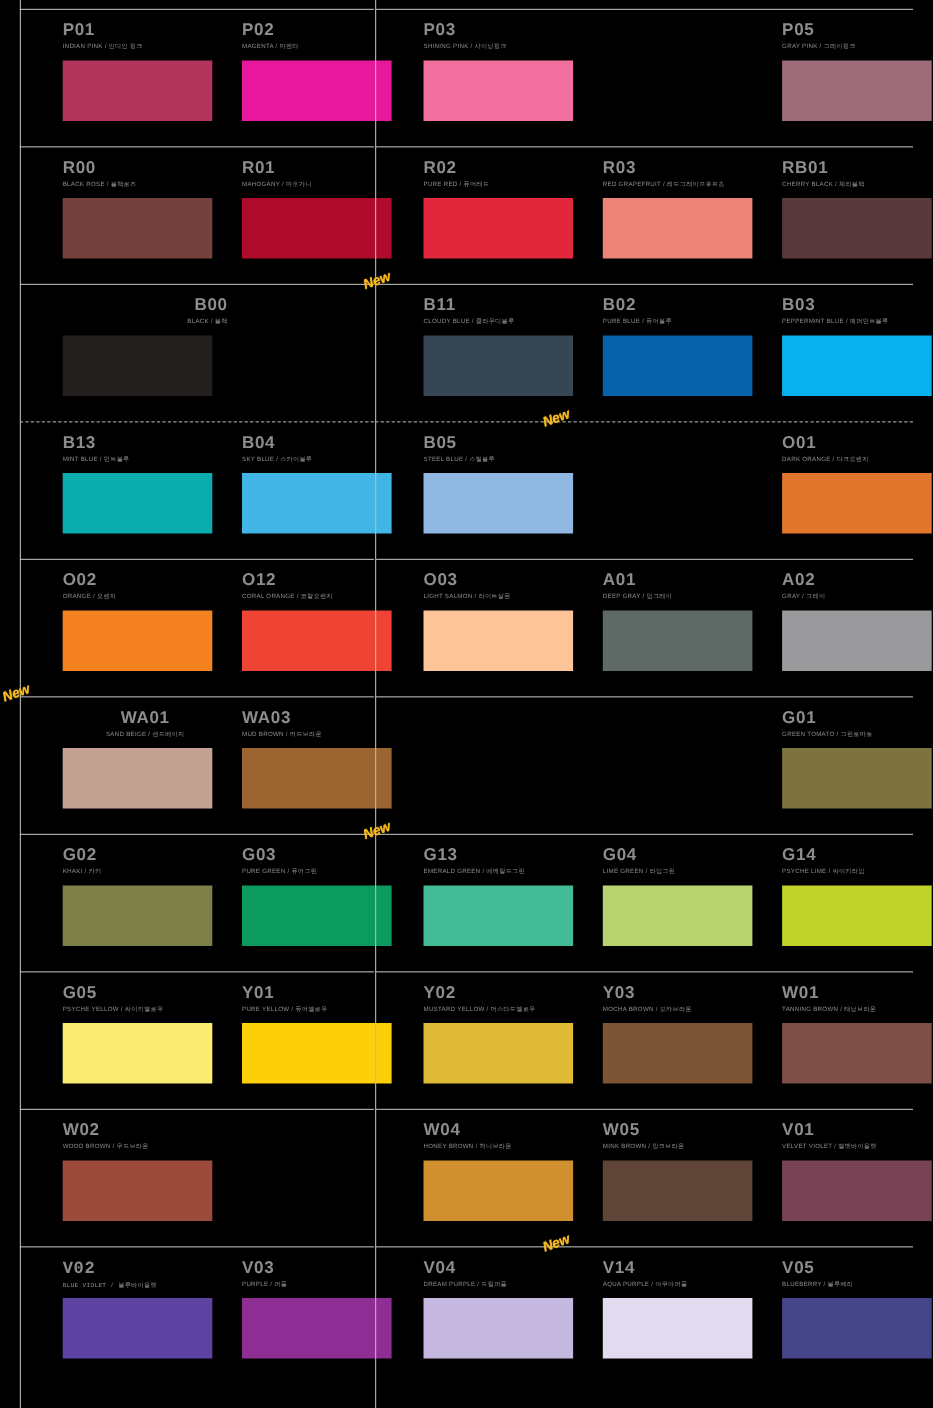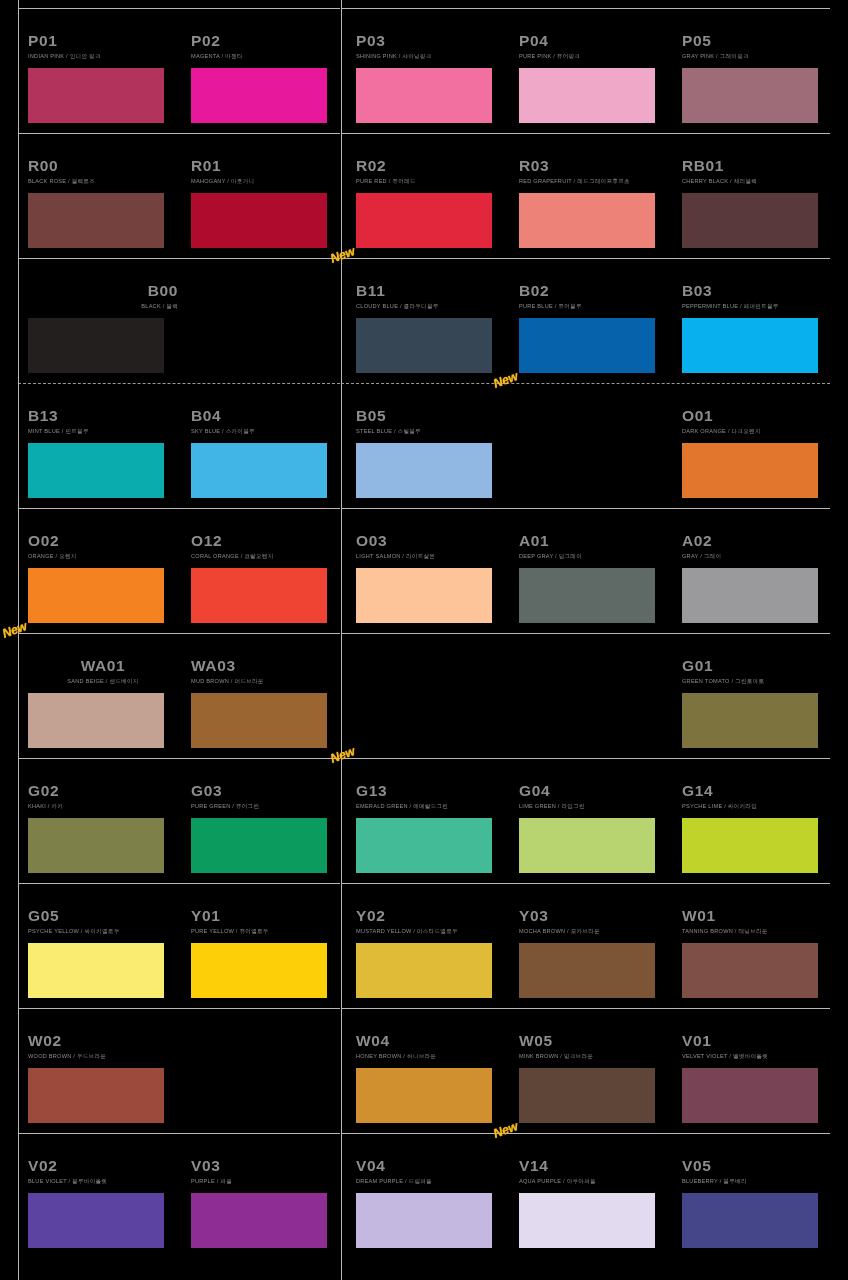--- a/index.html
+++ b/index.html
@@ -57,22 +57,23 @@
     border-top: 1px dashed #9a9a9a;
     height: 0;
   }
   .cells {
     position: absolute;
     top: 0; left: 0;
     width: 848px; height: 125px;
   }
   .cell {
     position: absolute;
-    top: 16px;
+    top: 3px;
     width: 150px;
+    margin-left: 29px;
   }
   .cell .code {
     font-size: 15.5px;
     font-weight: bold;
     color: #8d8d8d;
     letter-spacing: 0.6px;
     line-height: 18px;
     margin: 0;
     padding-top: 8px;
     white-space: nowrap;
@@ -130,25 +131,20 @@
           <div class="cell" style="left: 191px;">
             <div class="code">P02</div>
             <div class="name">MAGENTA / 마젠타</div>
             <div class="swatch" style="background: rgb(232, 24, 156);"></div>
           </div>
           <div class="cell" style="left: 356px;">
             <div class="code">P03</div>
             <div class="name">SHINING PINK / 샤이닝핑크</div>
             <div class="swatch" style="background: rgb(241, 112, 159);"></div>
           </div>
-          <div class="cell" style="left: 519px;">
-            <div class="code">P04</div>
-            <div class="name">PURE PINK / 퓨어핑크</div>
-            <div class="swatch" style="background: rgb(240, 168, 200);"></div>
-          </div>
           <div class="cell" style="left: 682px;">
             <div class="code">P05</div>
             <div class="name">GRAY PINK / 그레이핑크</div>
             <div class="swatch" style="background: rgb(158, 107, 121);"></div>
           </div>
         </div>
       </div>
       <div class="row" style="top: 133px;">
         <div class="row-rule"></div>
         <div class="row-rule right"></div>
@@ -369,21 +365,21 @@
             <div class="code">V01</div>
             <div class="name">VELVET VIOLET / 벨벳바이올렛</div>
             <div class="swatch" style="background: rgb(121, 67, 86);"></div>
           </div>
         </div>
       </div>
       <div class="row" style="top: 1133px;">
         <div class="row-rule"></div>
         <div class="row-rule right"></div>
         <div class="cells">
-          <div class="cell" style="left: 28px;">
+          <div class="cell" style="left: 28px; font-family: Liberation Mono, monospace;">
             <div class="code">V02</div>
             <div class="name">BLUE VIOLET / 블루바이올렛</div>
             <div class="swatch" style="background: rgb(92, 67, 162);"></div>
           </div>
           <div class="cell" style="left: 191px;">
             <div class="code">V03</div>
             <div class="name">PURPLE / 퍼플</div>
             <div class="swatch" style="background: rgb(142, 45, 148);"></div>
           </div>
           <div class="cell" style="left: 356px;">

